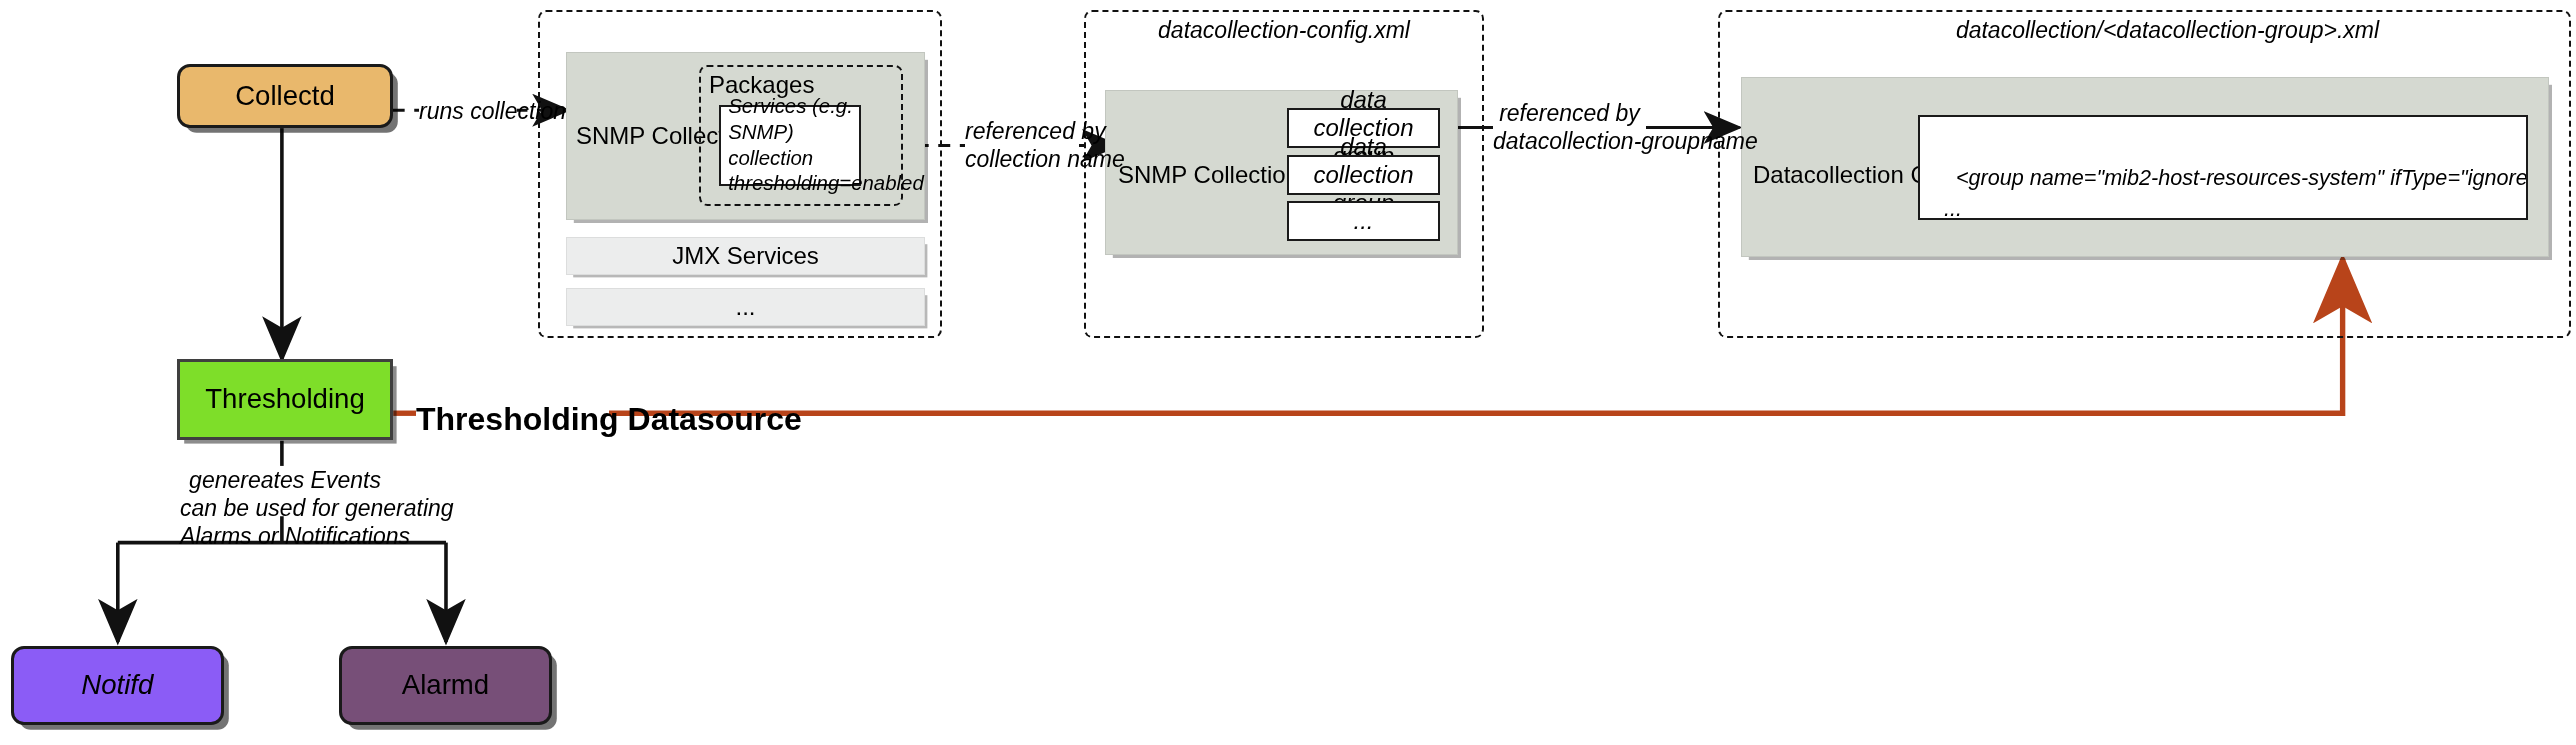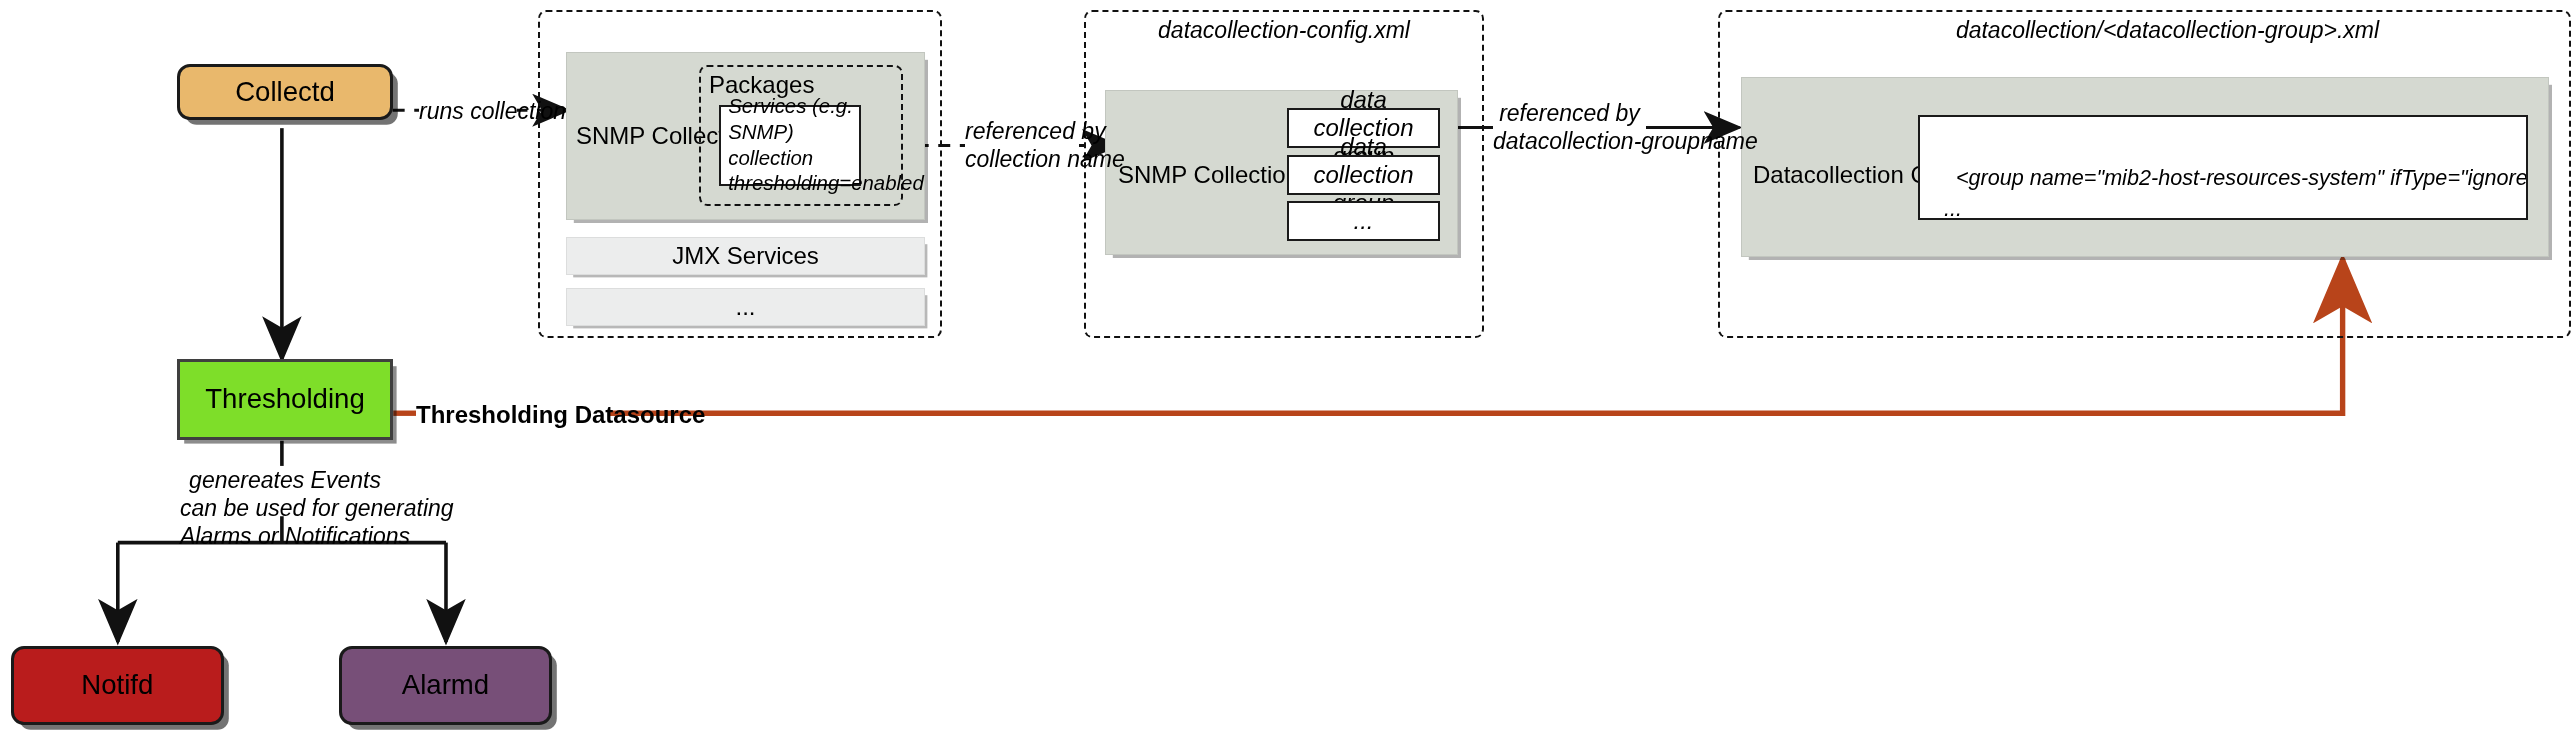--- a/index.html
+++ b/index.html
@@ -9,21 +9,21 @@
   svg.layer{position:absolute;left:0;top:0;width:2576px;height:745px;pointer-events:none;}
 
   .node{position:absolute;box-sizing:border-box;display:flex;align-items:center;
         justify-content:center;text-align:center;}
   .node span{display:block;line-height:1.25;}
 
   
   .proc{border:3px solid #1a1a1a;border-radius:13px;
         box-shadow:6.6px 6.6px 0 -1.8px rgba(0,0,0,0.55);font-size:27.6px;}
   .proc.collectd{background:#e9b86c;}
-  .proc.notifd{background:#b91c1c;}
+  .proc.notifd{background:#8b5cf6;font-style:italic;}
   .proc.alarmd{background:#774f78;}
 
   
   .proc-sharp{border:3px solid #3f3f3f;border-radius:0;background:#7ede29;
               font-size:27.6px;box-shadow:5.4px 5.4px 0 -1.8px rgba(0,0,0,0.45);text-align:center;}
 
   
   .panel{position:absolute;box-sizing:border-box;border:2.4px dashed #111;
          border-radius:8.4px;background:transparent;}
   .panel-title{position:absolute;width:100%;text-align:center;font-style:italic;
@@ -52,21 +52,21 @@
 
   
   .codebox{position:absolute;box-sizing:border-box;background:#fff;border:2.4px solid #1a1a1a;
            padding:15.6px 12px;font-style:italic;font-size:21.6px;line-height:1.42;
            white-space:pre;overflow:hidden;}
 
   
   .elabel{position:absolute;font-style:italic;font-size:23px;line-height:1.22;
           text-align:center;white-space:pre;background:#fff;}
   .elabel.nobg{background:transparent;}
-  .elabel.bold{font-style:normal;font-weight:bold;font-size:24px;}
+  .elabel.bold{font-style:normal;font-weight:bold;font-size:32px;}
 </style>
 </head>
 <body>
 
 <div id="stage">
 
   <svg class="layer" viewBox="0 0 4300 1244" xmlns="http://www.w3.org/2000/svg">
     <defs>
       <marker id="arwK" markerWidth="13" markerHeight="11" refX="12" refY="5.5" orient="auto" markerUnits="strokeWidth">
         <path d="M0,0 L13,5.5 L0,11 L3.2,5.5 Z" fill="#111"></path>
@@ -152,21 +152,21 @@
   <div class="grey-label" style="left:1753px;top:161px;">Datacollection Group</div>
 
   <div class="codebox" style="left:1918px;top:115px;width:610px;height:105px;">
     <span>&lt;group name="mib2-host-resources-system" ifType="ignore"&gt;
   ...
   &lt;mibObj oid=".1.3.6.1.2.1.25.1.5" instance="0" alias="hrSystemNumUsers" type="gauge"/&gt;
   ...
 &lt;/group&gt;</span>
   </div>
 
-  <div class="node proc collectd" style="left:177px;top:64px;width:216px;height:56px;">
+  <div class="node proc collectd" style="left:177px;top:64px;width:216px;height:64px;">
     <span>Collectd</span>
   </div>
 
   <div class="node proc-sharp" style="left:177px;top:359px;width:216px;height:81px;">
     <span>Thresholding</span>
   </div>
 
   <div class="node proc notifd" style="left:10.8px;top:646px;width:213px;height:79px;">
     <span>Notifd</span>
   </div>

